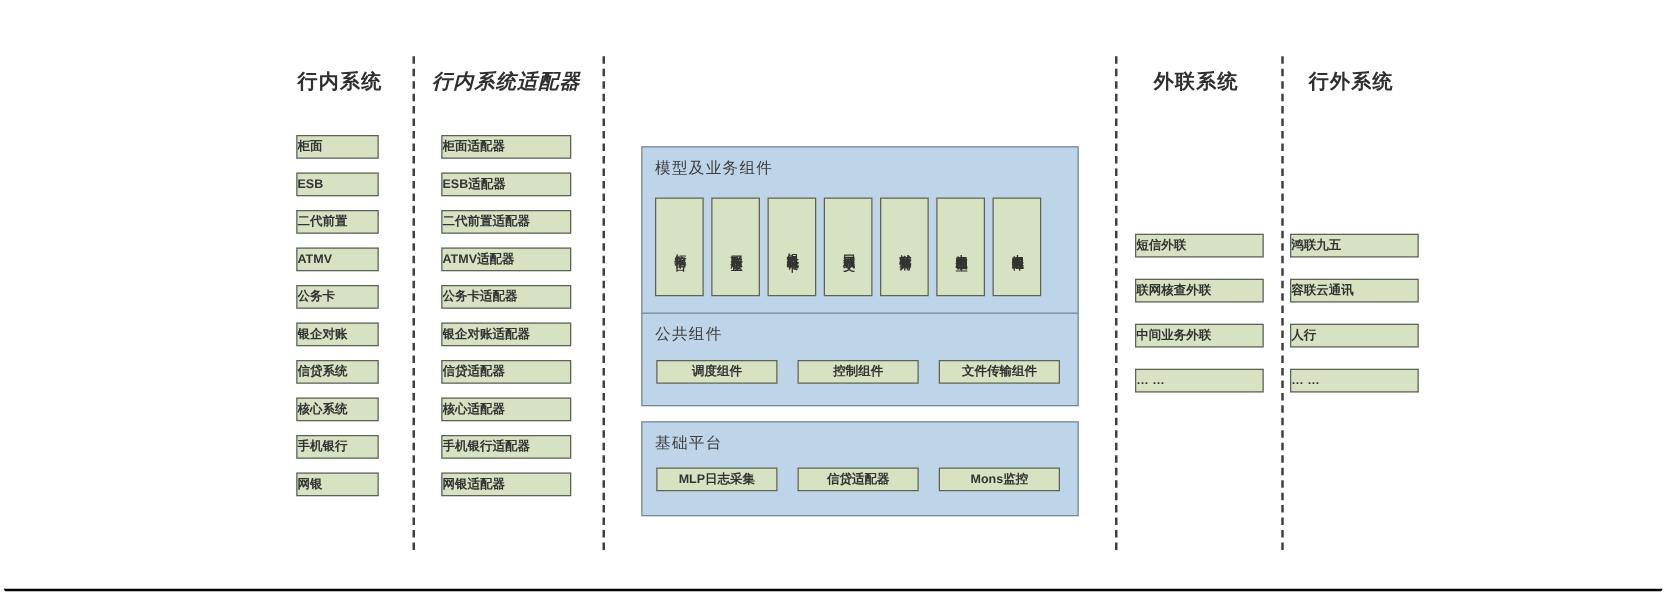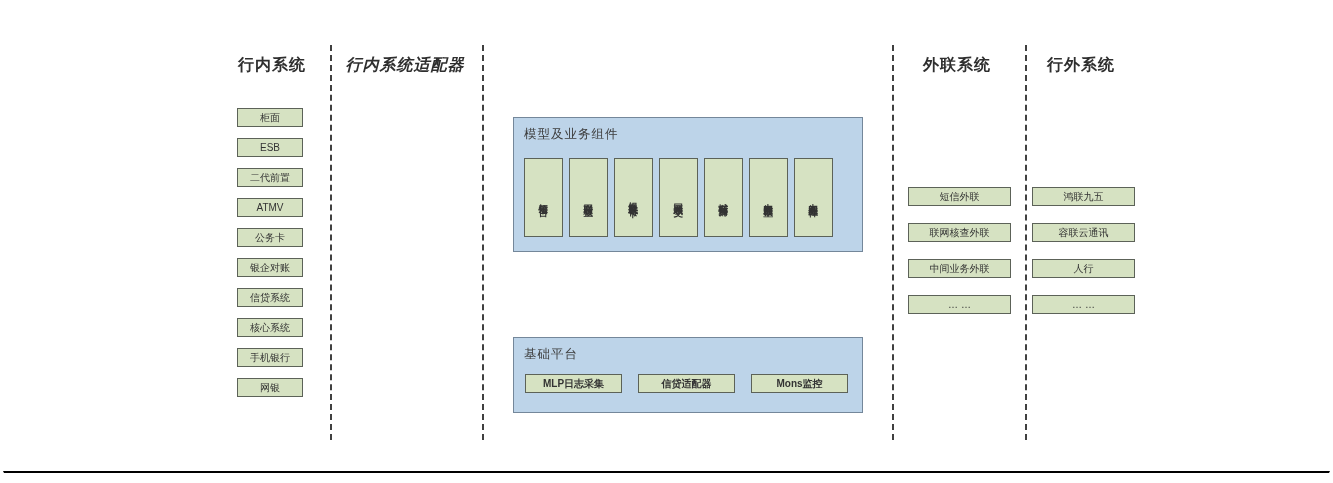--- a/index.html
+++ b/index.html
@@ -19,22 +19,22 @@
   .divider{
     position:absolute;top:45px;height:395px;width:0;
     border-left:2px dashed #404040;
   }
   .stack{position:absolute;}
   .gbox{
     box-sizing:border-box;
     height:19px;width:100%;
     background:#d6e2c2;
     border:1px solid #5c6258;
-    font-size:10px;font-weight:normal;color:#333;
-    text-align:center;line-height:17px;
+    font-size:10px;font-weight:bold;color:#333;
+    line-height:17px;
     margin-bottom:11px;
     white-space:nowrap;overflow:hidden;
   }
   .stack.wide .gbox{margin-bottom:17px;}
   .panel{
     position:absolute;box-sizing:border-box;
     background:#bdd4e9;
     border:1px solid #74879a;
   }
   .panel-label{
@@ -86,34 +86,54 @@
       <div class="gbox">二代前置</div>
       <div class="gbox">ATMV</div>
       <div class="gbox">公务卡</div>
       <div class="gbox">银企对账</div>
       <div class="gbox">信贷系统</div>
       <div class="gbox">核心系统</div>
       <div class="gbox">手机银行</div>
       <div class="gbox">网银</div>
     </div>
 
+  <div class="stack" style="left:353px;top:108px;width:104px;">
+      <div class="gbox">柜面适配器</div>
+      <div class="gbox">ESB适配器</div>
+      <div class="gbox">二代前置适配器</div>
+      <div class="gbox">ATMV适配器</div>
+      <div class="gbox">公务卡适配器</div>
+      <div class="gbox">银企对账适配器</div>
+      <div class="gbox">信贷适配器</div>
+      <div class="gbox">核心适配器</div>
+      <div class="gbox">手机银行适配器</div>
+      <div class="gbox">网银适配器</div>
+    </div>
 
   <div class="panel" style="left:513px;top:97px;width:350px;height:135px;margin-top:20px;">
     <div class="panel-label">模型及业务组件</div>
     <div class="vrow">
         <div class="vbox">短信平台</div>
         <div class="vbox">联网核查</div>
         <div class="vbox">银联及银行卡</div>
         <div class="vbox">同城票交</div>
         <div class="vbox">城商行清算</div>
         <div class="vbox">中间业务模型</div>
         <div class="vbox">中间业务组件</div>
       </div>
   </div>
 
+  <div class="panel" style="left:513px;top:250px;width:350px;height:75px;">
+    <div class="panel-label">公共组件</div>
+    <div class="hrow" style="top:37px;">
+        <div class="hbox">调度组件</div>
+        <div class="hbox">控制组件</div>
+        <div class="hbox">文件传输组件</div>
+      </div>
+  </div>
 
   <div class="panel" style="left:513px;top:337px;width:350px;height:76px;">
     <div class="panel-label">基础平台</div>
     <div class="hrow" style="top:36px;">
         <div class="hbox">MLP日志采集</div>
         <div class="hbox">信贷适配器</div>
         <div class="hbox">Mons监控</div>
       </div>
   </div>
 

